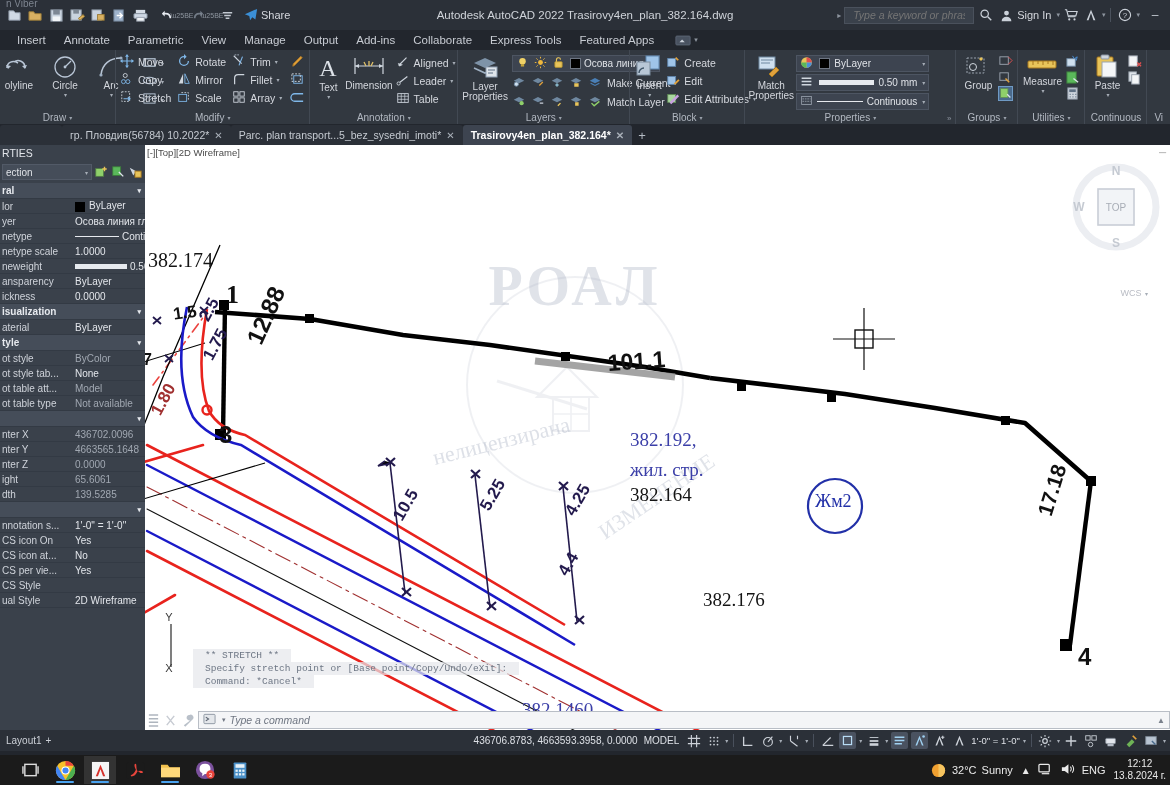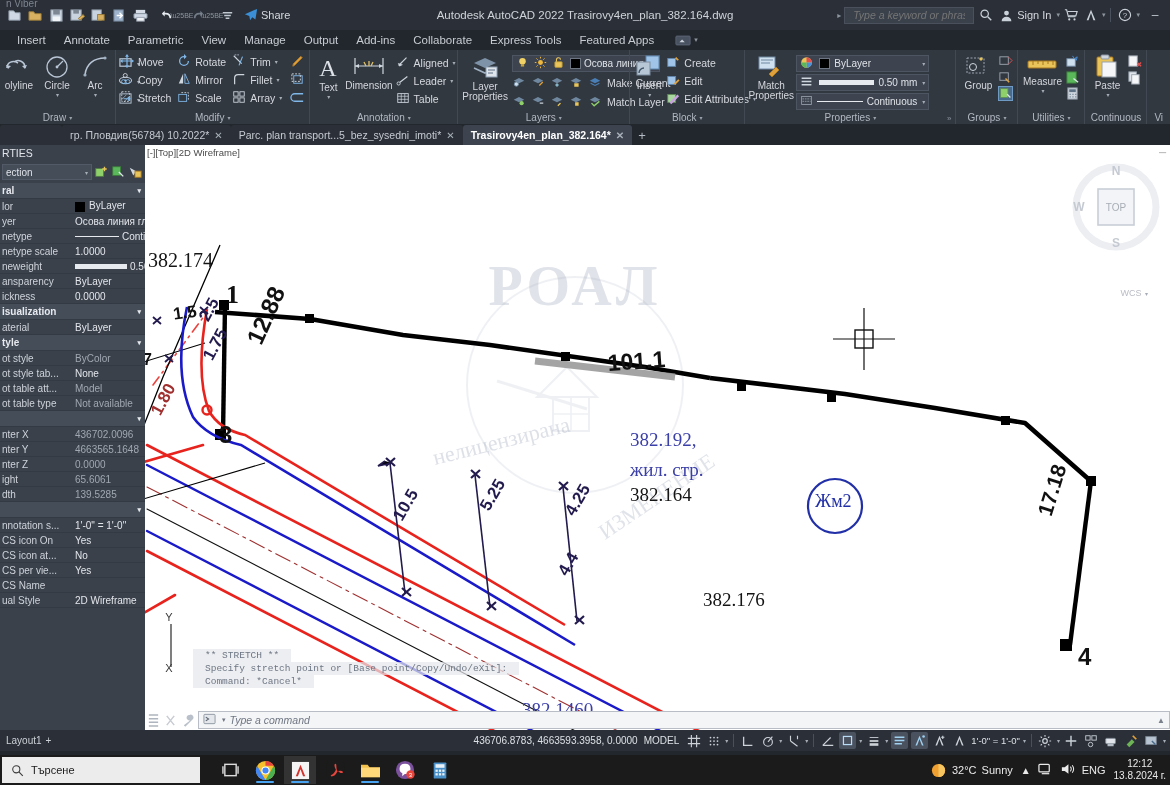--- a/index.html
+++ b/index.html
@@ -357,21 +357,21 @@
         <rect x="1" y="1" width="16" height="10" rx="1" fill="#495260" stroke="#5d6775"></rect>
         <path d="M5 8l3-3 3 3z" fill="#cdd3db"></path>
       </svg>
     <span class="caret-sm">▾</span>
   </div>
 </div>
 
 <div id="ribbon">
 
   <div class="panel" style="width:115px">
-    <div class="panel-body" style="gap:8px">
+    <div class="panel-body" style="gap:16px">
       <div class="big-btn">
         <svg width="30" height="26" viewBox="0 0 30 26">
             <path d="M3 14c0-6 6-8 11-5M21 14c0-7-7-9-11-6" stroke="#b9c6d6" fill="none" stroke-width="1.6"></path>
             <path d="M2 11l2 4 3-3z" fill="#b9c6d6"></path>
             <path d="M23 11l-2 4-3-3z" fill="#b9c6d6"></path>
           </svg>
         <span class="bb-label">olyline</span>
       </div>
       <div class="big-btn">
         <svg width="30" height="26" viewBox="0 0 30 26">
@@ -1076,21 +1076,21 @@
       </div>
       <div class="prow">
         <div class="pk">CS icon at...</div>
         <div class="pv">No</div>
       </div>
       <div class="prow">
         <div class="pk">CS per vie...</div>
         <div class="pv">Yes</div>
       </div>
       <div class="prow">
-        <div class="pk">CS Name</div>
+        <div class="pk">CS Style</div>
         <div class="pv"></div>
       </div>
       <div class="prow">
         <div class="pk">ual Style</div>
         <div class="pv">2D Wireframe</div>
       </div>
     </div>
 </div>
 
 <div id="canvas-wrap">
@@ -1406,27 +1406,20 @@
         <svg width="14" height="14" viewBox="0 0 16 16">
           <rect x="2" y="3" width="12" height="9" fill="#b8c4d2" stroke="#7d8896"></rect>
           <path d="M9 8l4 4" stroke="#4a6a8c" stroke-width="1.6"></path>
         </svg>
       </span>
     <span class="sb-caret">▾</span>
   </div>
 </div>
 
 <div id="taskbar">
-  <div id="tb-search">
-    <svg width="13" height="13" viewBox="0 0 16 16">
-        <circle cx="6.5" cy="6.5" r="4.4" stroke="#3a3a3a" fill="none" stroke-width="1.3"></circle>
-        <path d="M10 10l4.5 4.5" stroke="#3a3a3a" stroke-width="1.4"></path>
-      </svg>
-    <span>Търсене</span>
-  </div>
   <div id="tb-apps">
     <div class="tapp">
       <svg width="17" height="16" viewBox="0 0 18 16">
           <rect x="3" y="2" width="12" height="12" fill="none" stroke="#dcdcdc" stroke-width="1.5"></rect>
           <path d="M1 4v8M17 4v8" stroke="#dcdcdc" stroke-width="1.5"></path>
         </svg>
     </div>
     <div class="tapp">
       <svg width="21" height="21" viewBox="0 0 22 22">
           <circle cx="11" cy="11" r="10" fill="#f6c12c"></circle>

